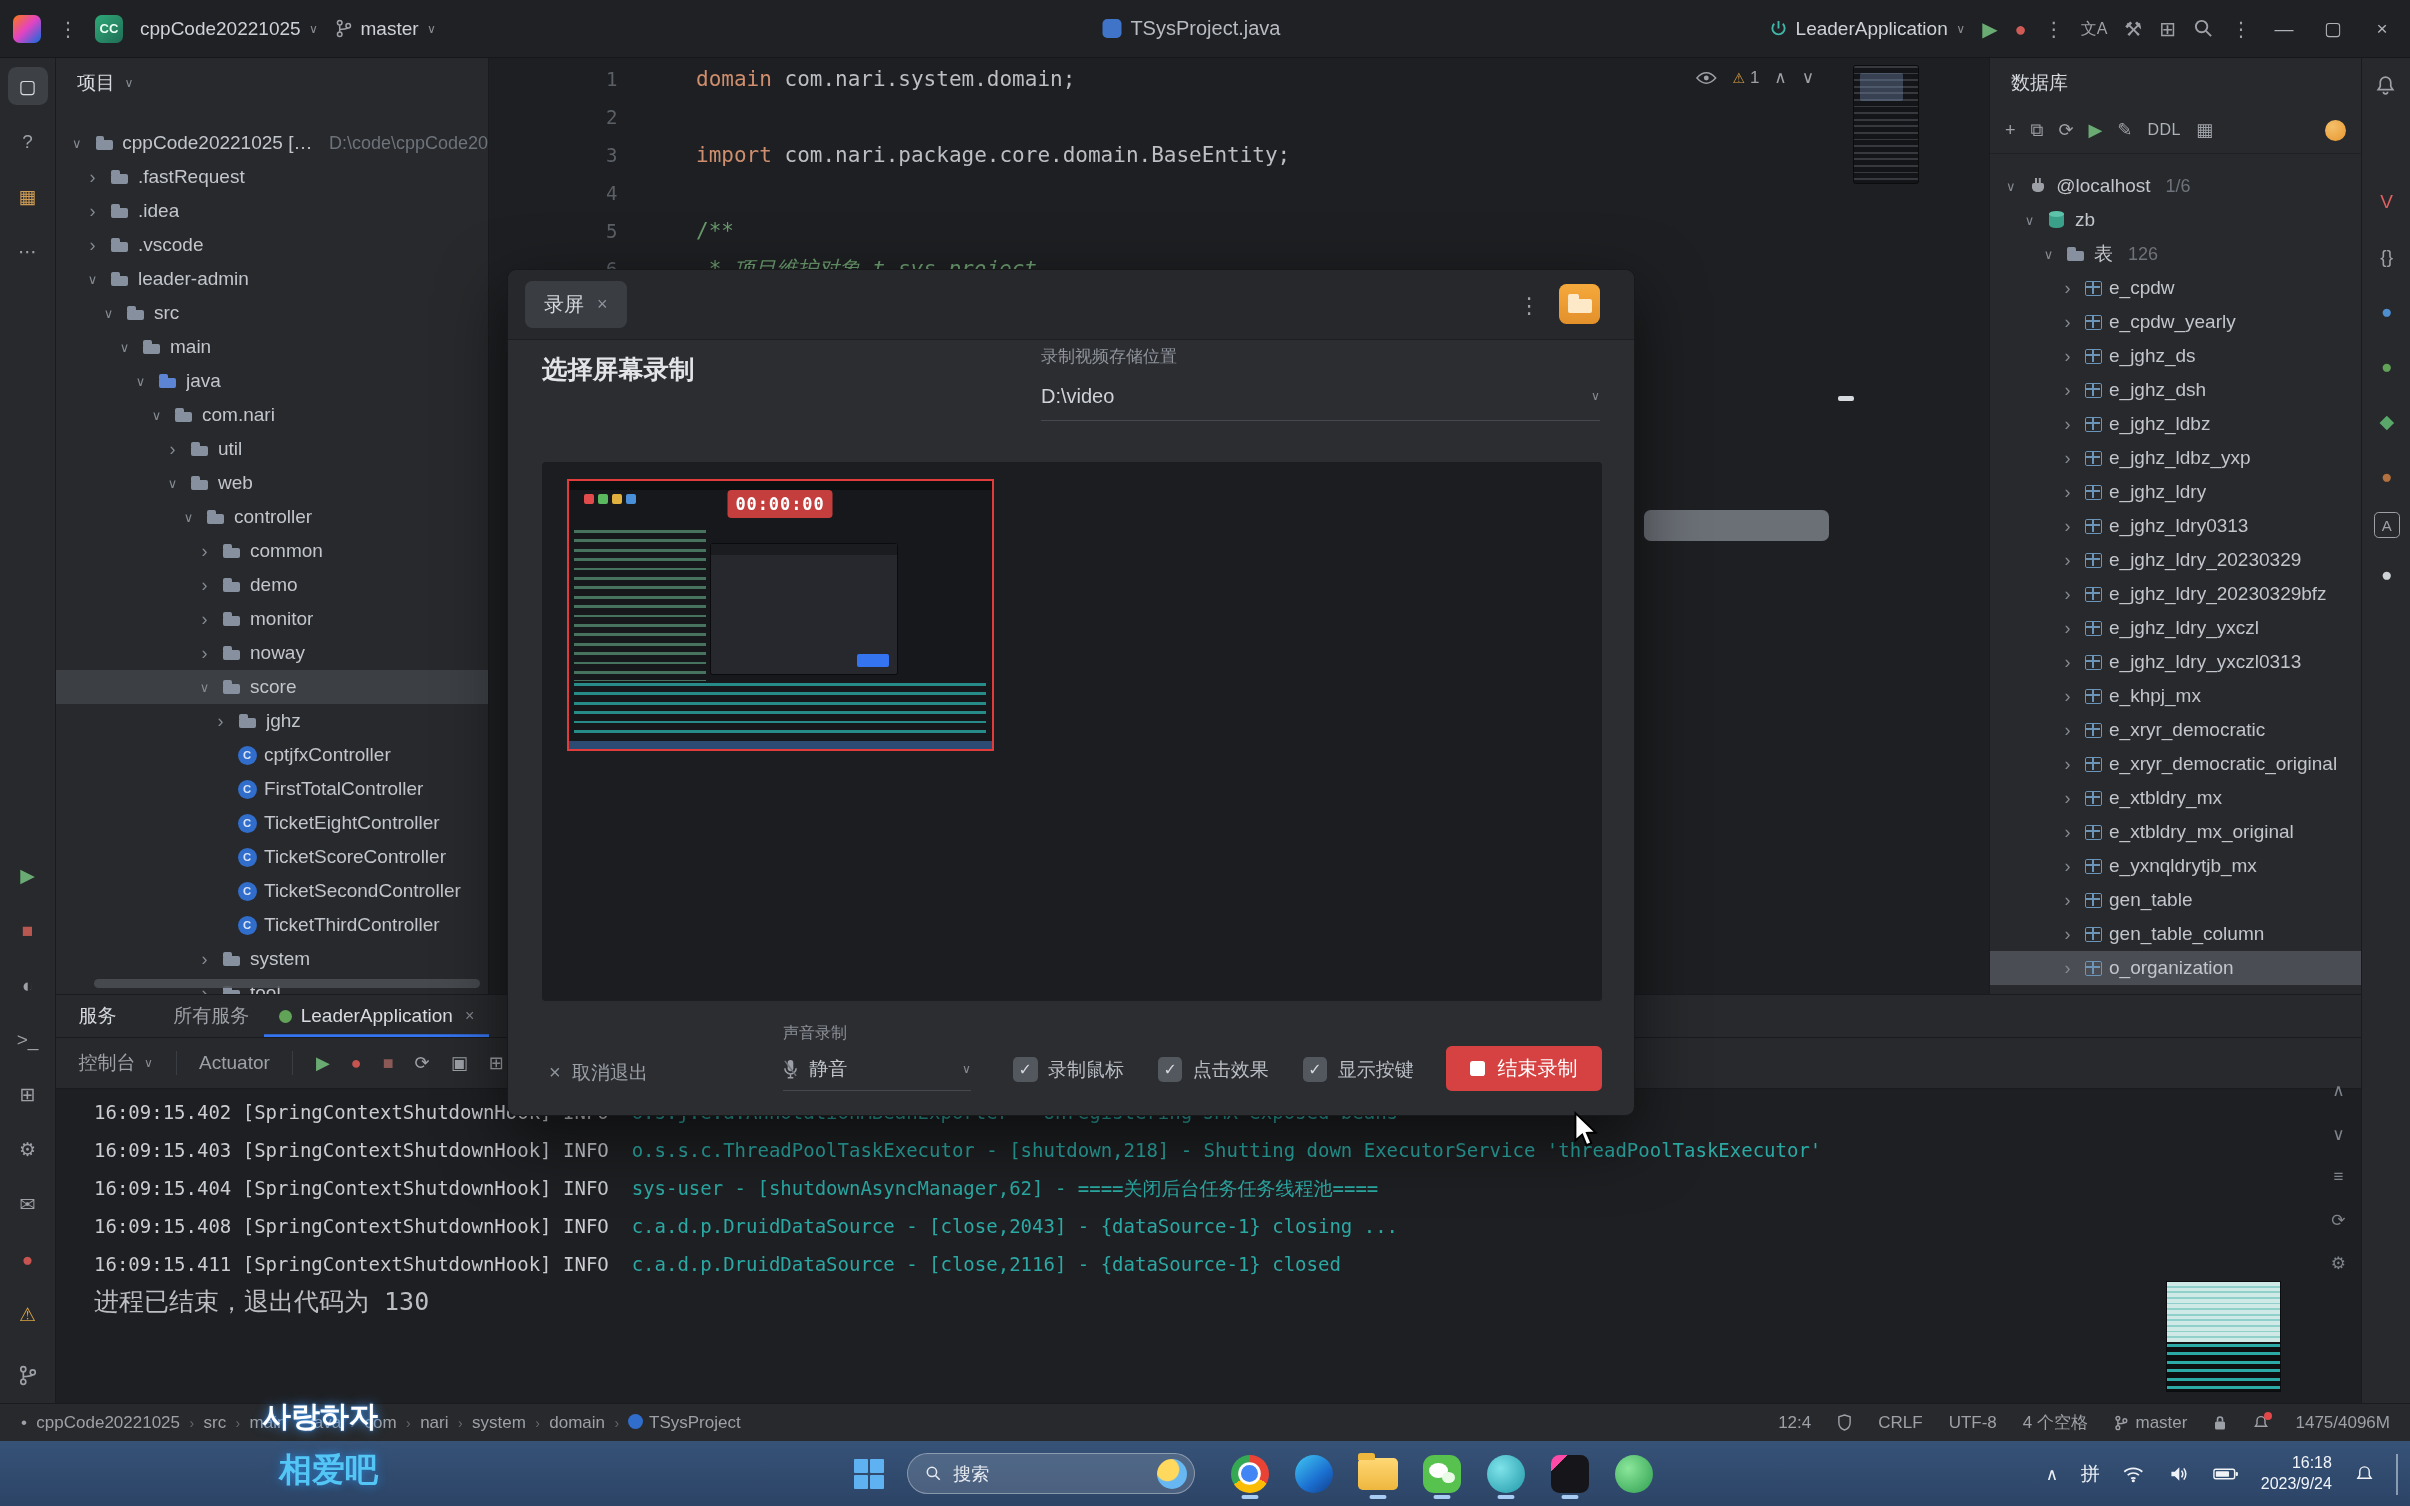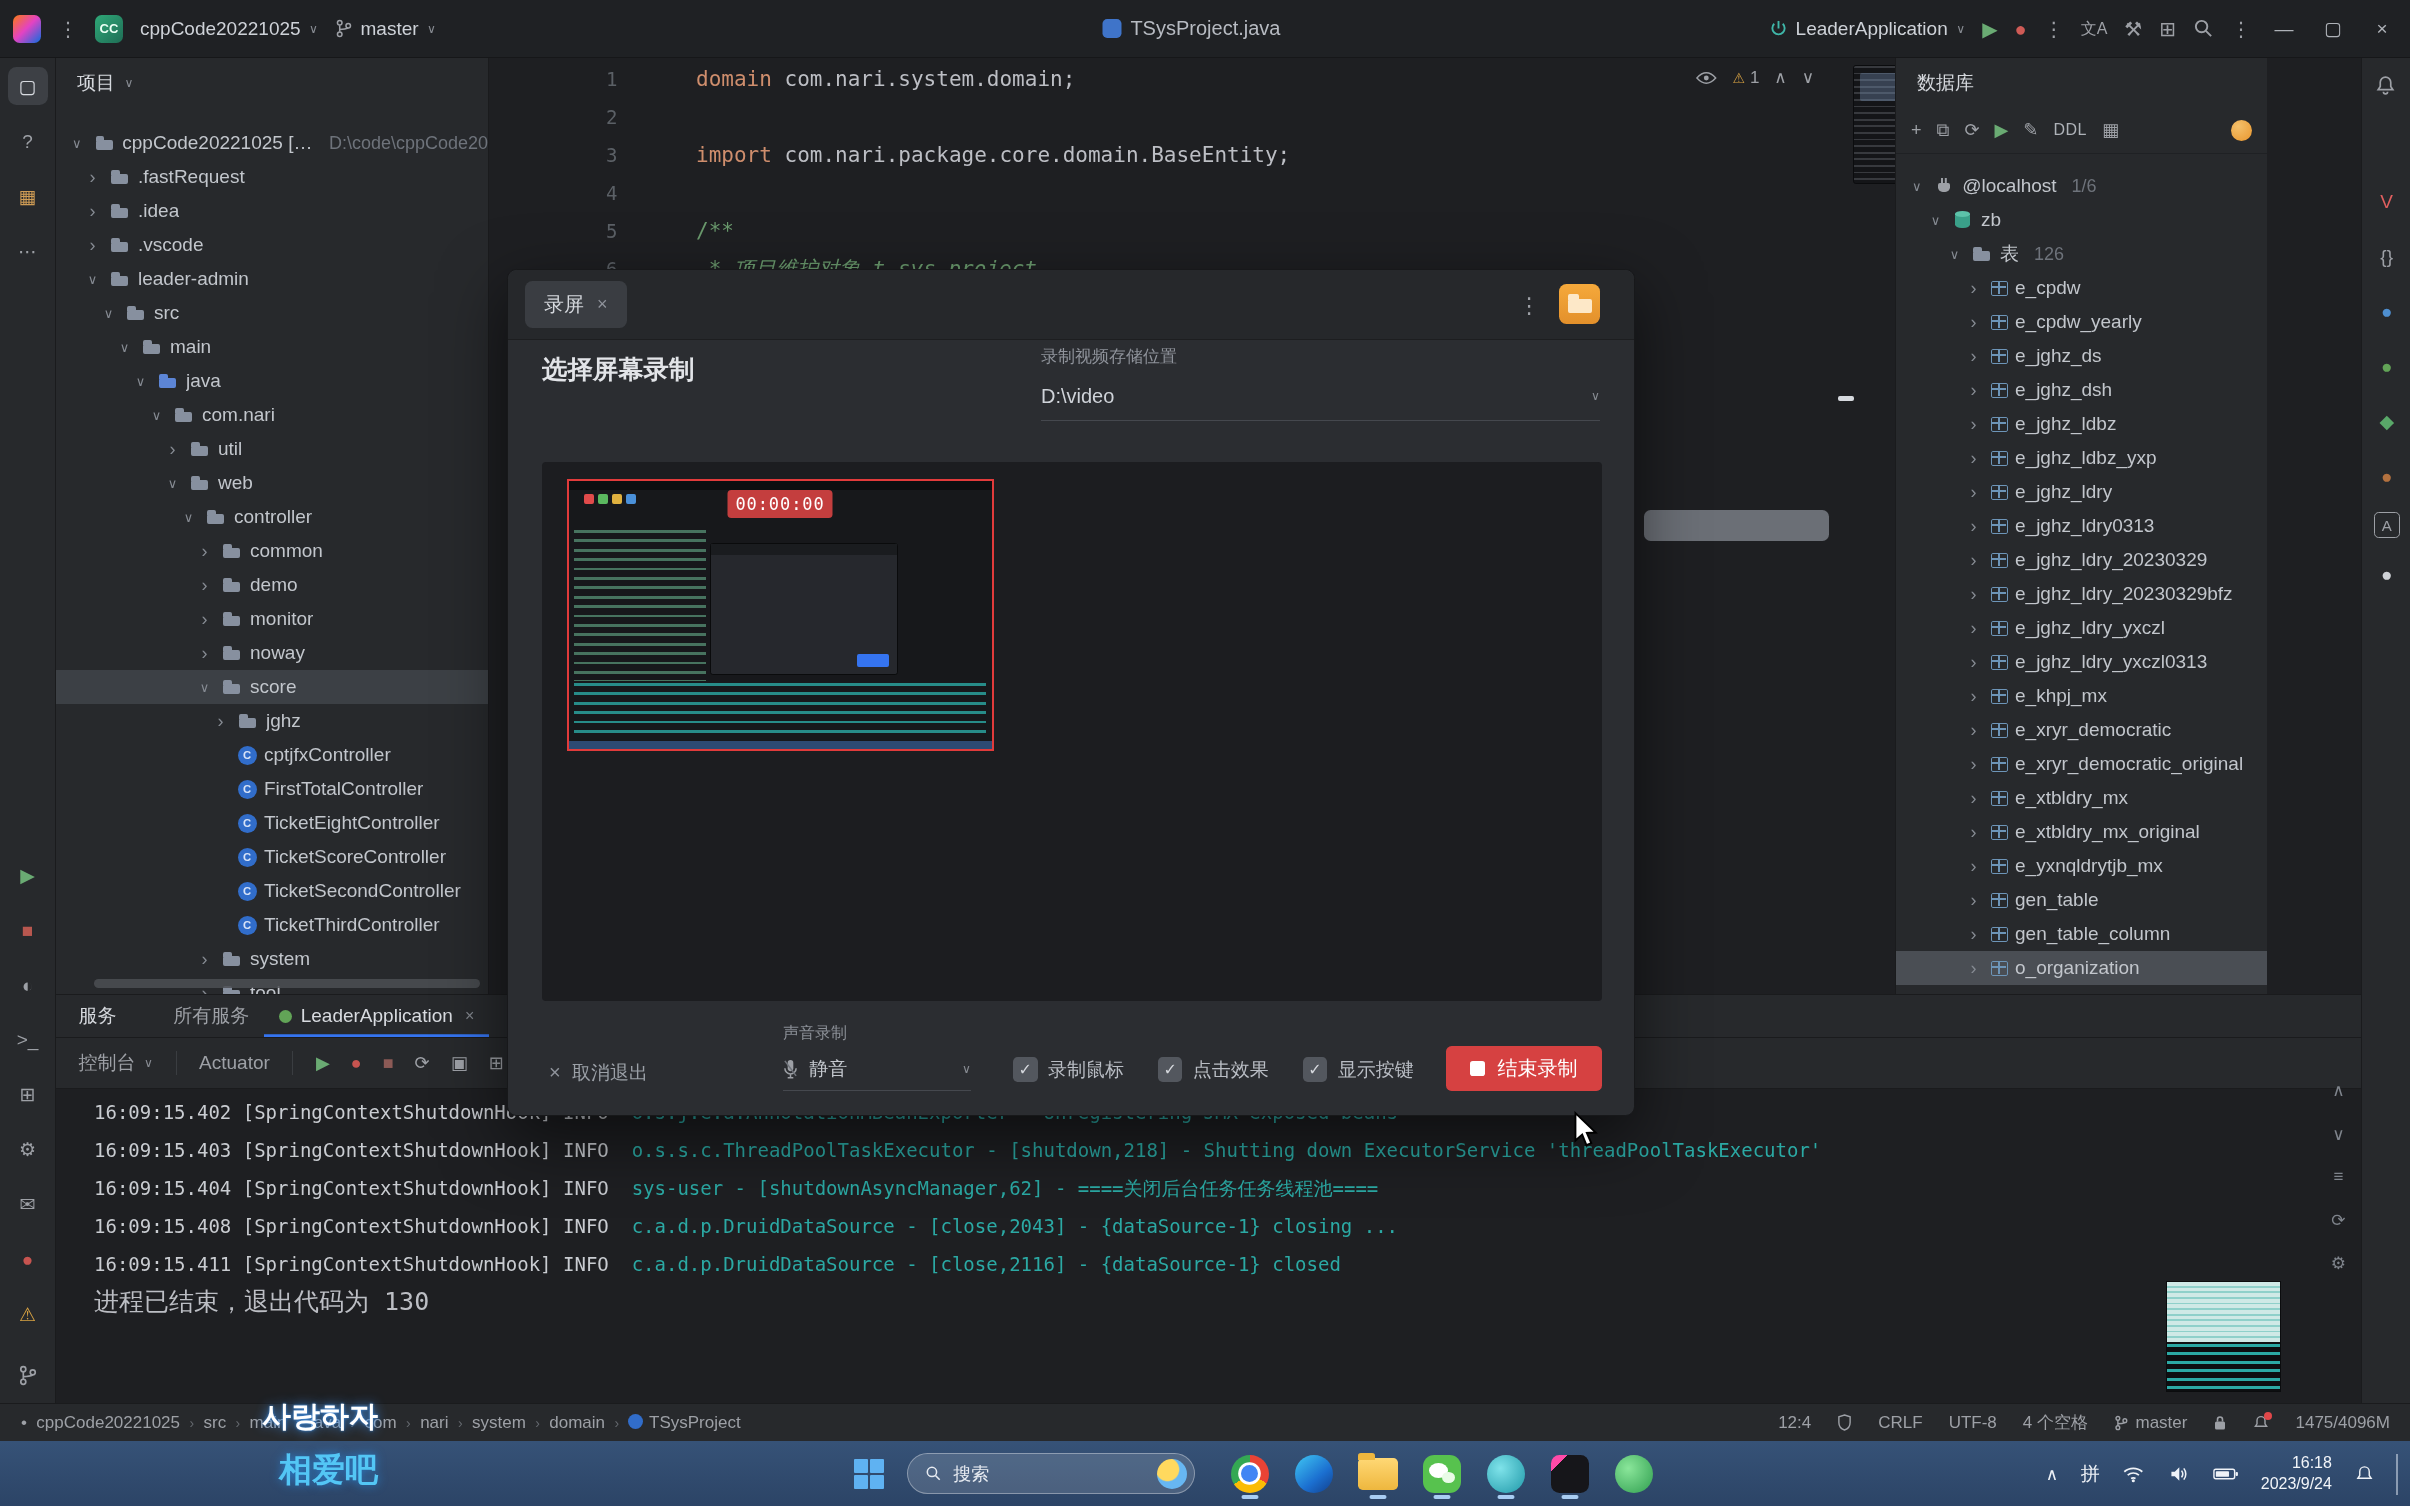--- a/index.html
+++ b/index.html
@@ -67,21 +67,21 @@
   .gut{width:151px;text-align:right;padding-right:22.6px;color:#5b6066;font-size:19px;flex:none}
   .code{margin-left:56px}
   .kw{color:#cf8e6d}.pl{color:#bcbec4}.cm{color:#6a9a6d}.cmi{color:#6a9a6d;font-style:italic}
   #insp-widget{position:absolute;left:1206px;top:9.4px;display:flex;align-items:center;gap:15px;color:#9da0a6;font-size:17px}
   .warn-tri{color:#d9a343;font-size:14px}
   #editor-minimap{position:absolute;left:1364px;top:6.6px;width:66px;height:119px;background:#141518;border:0.9px solid #0b0c0e;border-radius:2.8px;overflow:hidden}
   #editor-minimap::before{content:"";position:absolute;inset:0;background:repeating-linear-gradient(180deg,rgba(160,165,175,.25) 0 1.9px,transparent 1.9px 6.6px)}
   #editor-minimap::after{content:"";position:absolute;left:5.6px;top:7.5px;width:43px;height:28px;background:rgba(120,150,190,.35);border-radius:1.9px}
 
   
-  #database-panel{position:absolute;left:1895px;top:58px;width:372px;height:936px;background:#27292c;border-left:0.9px solid #1a1b1d;overflow:hidden}
+  #database-panel{position:absolute;left:1989px;top:58px;width:372px;height:936px;background:#27292c;border-left:0.9px solid #1a1b1d;overflow:hidden}
   #db-toolbar{display:flex;align-items:center;gap:15px;height:47px;padding:0 15px;color:#9da0a6;font-size:18px;border-bottom:0.9px solid #1f2124}
   #db-toolbar .ddl{font-size:16px;letter-spacing:0.5px;color:#aeb2b8}
   .orange-dot{width:21px;height:21px;border-radius:50%;background:radial-gradient(circle at 35% 30%,#f4c06a,#e8962e);margin-left:auto}
   #db-tree{position:absolute;left:0;top:111px;right:0;bottom:0;overflow:hidden}
 
   
   #services-panel{position:absolute;left:56px;top:994px;width:2305px;height:409px;background:#1e1f22;border-top:0.9px solid #1a1b1d}
   .sv-tabs{height:43px;display:flex;align-items:center;gap:5.6px;padding-left:22.6px;background:#27292c;border-bottom:0.9px solid #1a1b1d}
   .sv-title{font-size:19px;color:#d5d8dd;margin-right:36px}
   .sv-tab{display:flex;align-items:center;gap:8.5px;height:100%;padding:0 15px;color:#9da0a6;font-size:19px}
@@ -148,21 +148,21 @@
   #folder-btn::before{content:"";position:absolute;left:8.5px;top:15px;width:24.5px;height:14px;background:#fde8c8;border-radius:1.9px}
   #folder-btn::after{content:"";position:absolute;left:8.5px;top:10.4px;width:11.3px;height:5.6px;background:#fde8c8;border-radius:1.9px 1.9px 0 0}
   #modal-heading{position:absolute;left:34px;top:83px;font-size:25.4px;font-weight:bold;color:#e2e4e8}
   #loc-label{position:absolute;left:533px;top:75px;font-size:17px;color:#8f939b}
   #loc-combo{position:absolute;left:533px;top:102px;width:559px;height:49px;display:flex;align-items:center;border-bottom:1.9px solid #45484e;font-size:20px;color:#cfd3d9}
   #loc-combo .caret{margin-left:auto}
   #preview{position:absolute;left:34px;top:192px;width:1060px;height:539px;background:#1c1d20;border-radius:3.8px}
   #thumb{position:absolute;left:24.5px;top:17px;width:427px;height:272px;border:2.8px solid #e13b3b;background:#17181b;overflow:hidden}
   .mini-topbar{position:absolute;left:0;top:0;right:0;height:9.4px;background:#0d0e10}
   .mini-sq{position:absolute;top:13px;width:10.4px;height:10.4px;border-radius:1.9px}
-  #mini-timer{position:absolute;left:50%;transform:translateX(-50%);top:9.4px;width:105px;height:28px;background:#c43e3e;border-radius:3.8px;color:#fff;font-family:"DejaVu Sans Mono",monospace;font-size:17px;font-weight:normal;letter-spacing:0.9px;display:grid;place-items:center}
+  #mini-timer{position:absolute;left:50%;transform:translateX(-50%);top:9.4px;width:105px;height:28px;background:#c43e3e;border-radius:3.8px;color:#fff;font-family:"DejaVu Sans Mono",monospace;font-size:17px;font-weight:bold;letter-spacing:0.9px;display:grid;place-items:center}
   .mini-tree{position:absolute;left:5.6px;top:49px;width:132px;height:151px;background:repeating-linear-gradient(180deg,rgba(110,190,150,.55) 0 2.8px,transparent 2.8px 9.4px)}
   .mini-win{position:absolute;left:141px;top:62px;width:188px;height:132px;background:#26282d;border:0.9px solid #0a0b0c;border-radius:2.8px}
   .mini-win::before{content:"";position:absolute;left:0;right:0;top:0;height:11.3px;background:#1a1c1f}
   .mini-win::after{content:"";position:absolute;right:7.5px;bottom:7.5px;width:32px;height:13px;border-radius:1.9px;background:#3574f0}
   .mini-console{position:absolute;left:5.6px;right:5.6px;bottom:11.3px;height:55px;background:repeating-linear-gradient(180deg,rgba(43,169,164,.8) 0 2.8px,transparent 2.8px 9.4px)}
   .mini-taskband{position:absolute;left:0;right:0;bottom:0;height:8.5px;background:#2d4a73}
   #cancel-btn{position:absolute;left:41px;top:782px;height:41px;display:flex;align-items:center;gap:11.3px;font-size:19px;color:#9ba0a7;background:none;border:none;font-family:inherit}
   #cancel-btn .x{color:#8f939b;font-size:20px}
   #sound-label{position:absolute;left:275px;top:753px;font-size:16px;color:#8a8e95}
   #sound-combo{position:absolute;left:275px;top:778px;width:188px;height:43px;display:flex;align-items:center;gap:11.3px;border-bottom:1.9px solid #45484e;font-size:19px;color:#c3c7cd}

